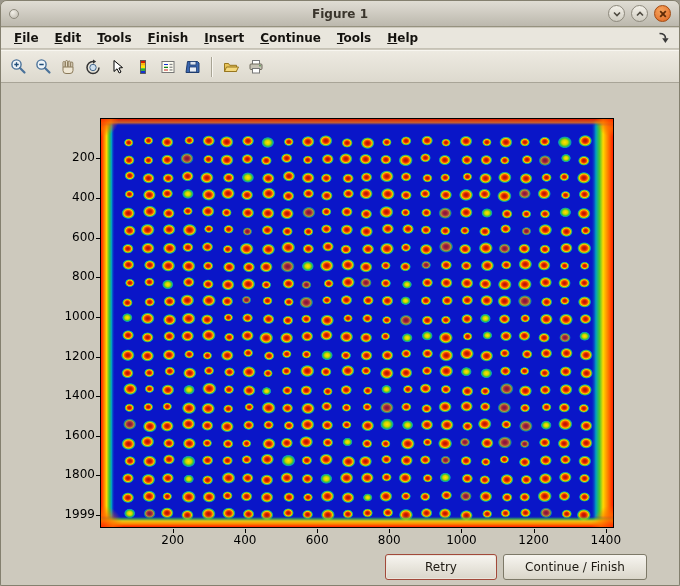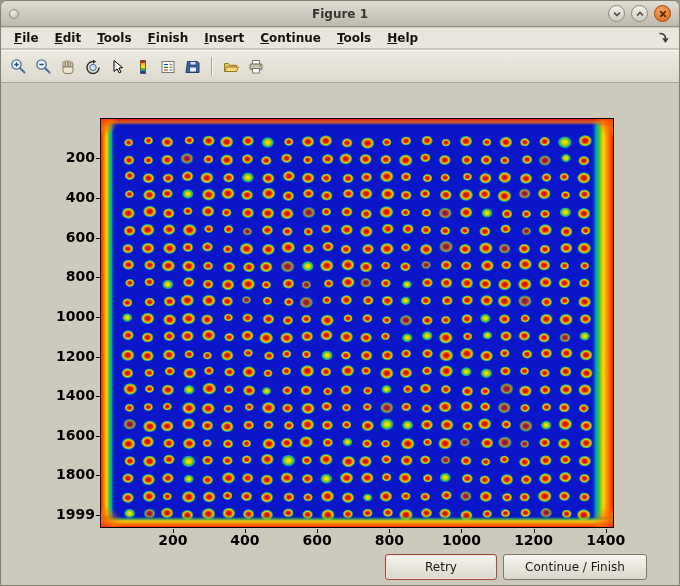--- a/index.html
+++ b/index.html
@@ -72,21 +72,21 @@
   
   #figure-area {
     position:absolute; top:83px; left:0; right:0; bottom:0;
     background:#cdc9bd;
   }
   #axes {
     position:absolute; left:99px; top:34px; width:514px; height:410px;
     border:1px solid #000; background:#0a16c8;
   }
   #plot-svg { display:block; }
-  .tick-label { position:absolute; font-size:14px; color:#000; line-height:13px;font-weight:bold; }
+  .tick-label { position:absolute; font-size:12px; color:#000; line-height:13px; }
   .tick-label.y { width:42px; text-align:right; }
   .tick-label.x { width:44px; text-align:center; }
   .tick-mark { position:absolute; background:#000; }
   .tick-mark.ym { width:4px; height:1px; }
   .tick-mark.xm { width:1px; height:4px; }
   
   .push-btn {
     position:absolute; height:26px;
     font-family:inherit; font-size:12px; color:#1d1912;
     background:linear-gradient(#f7f5f0,#dad6ca);

